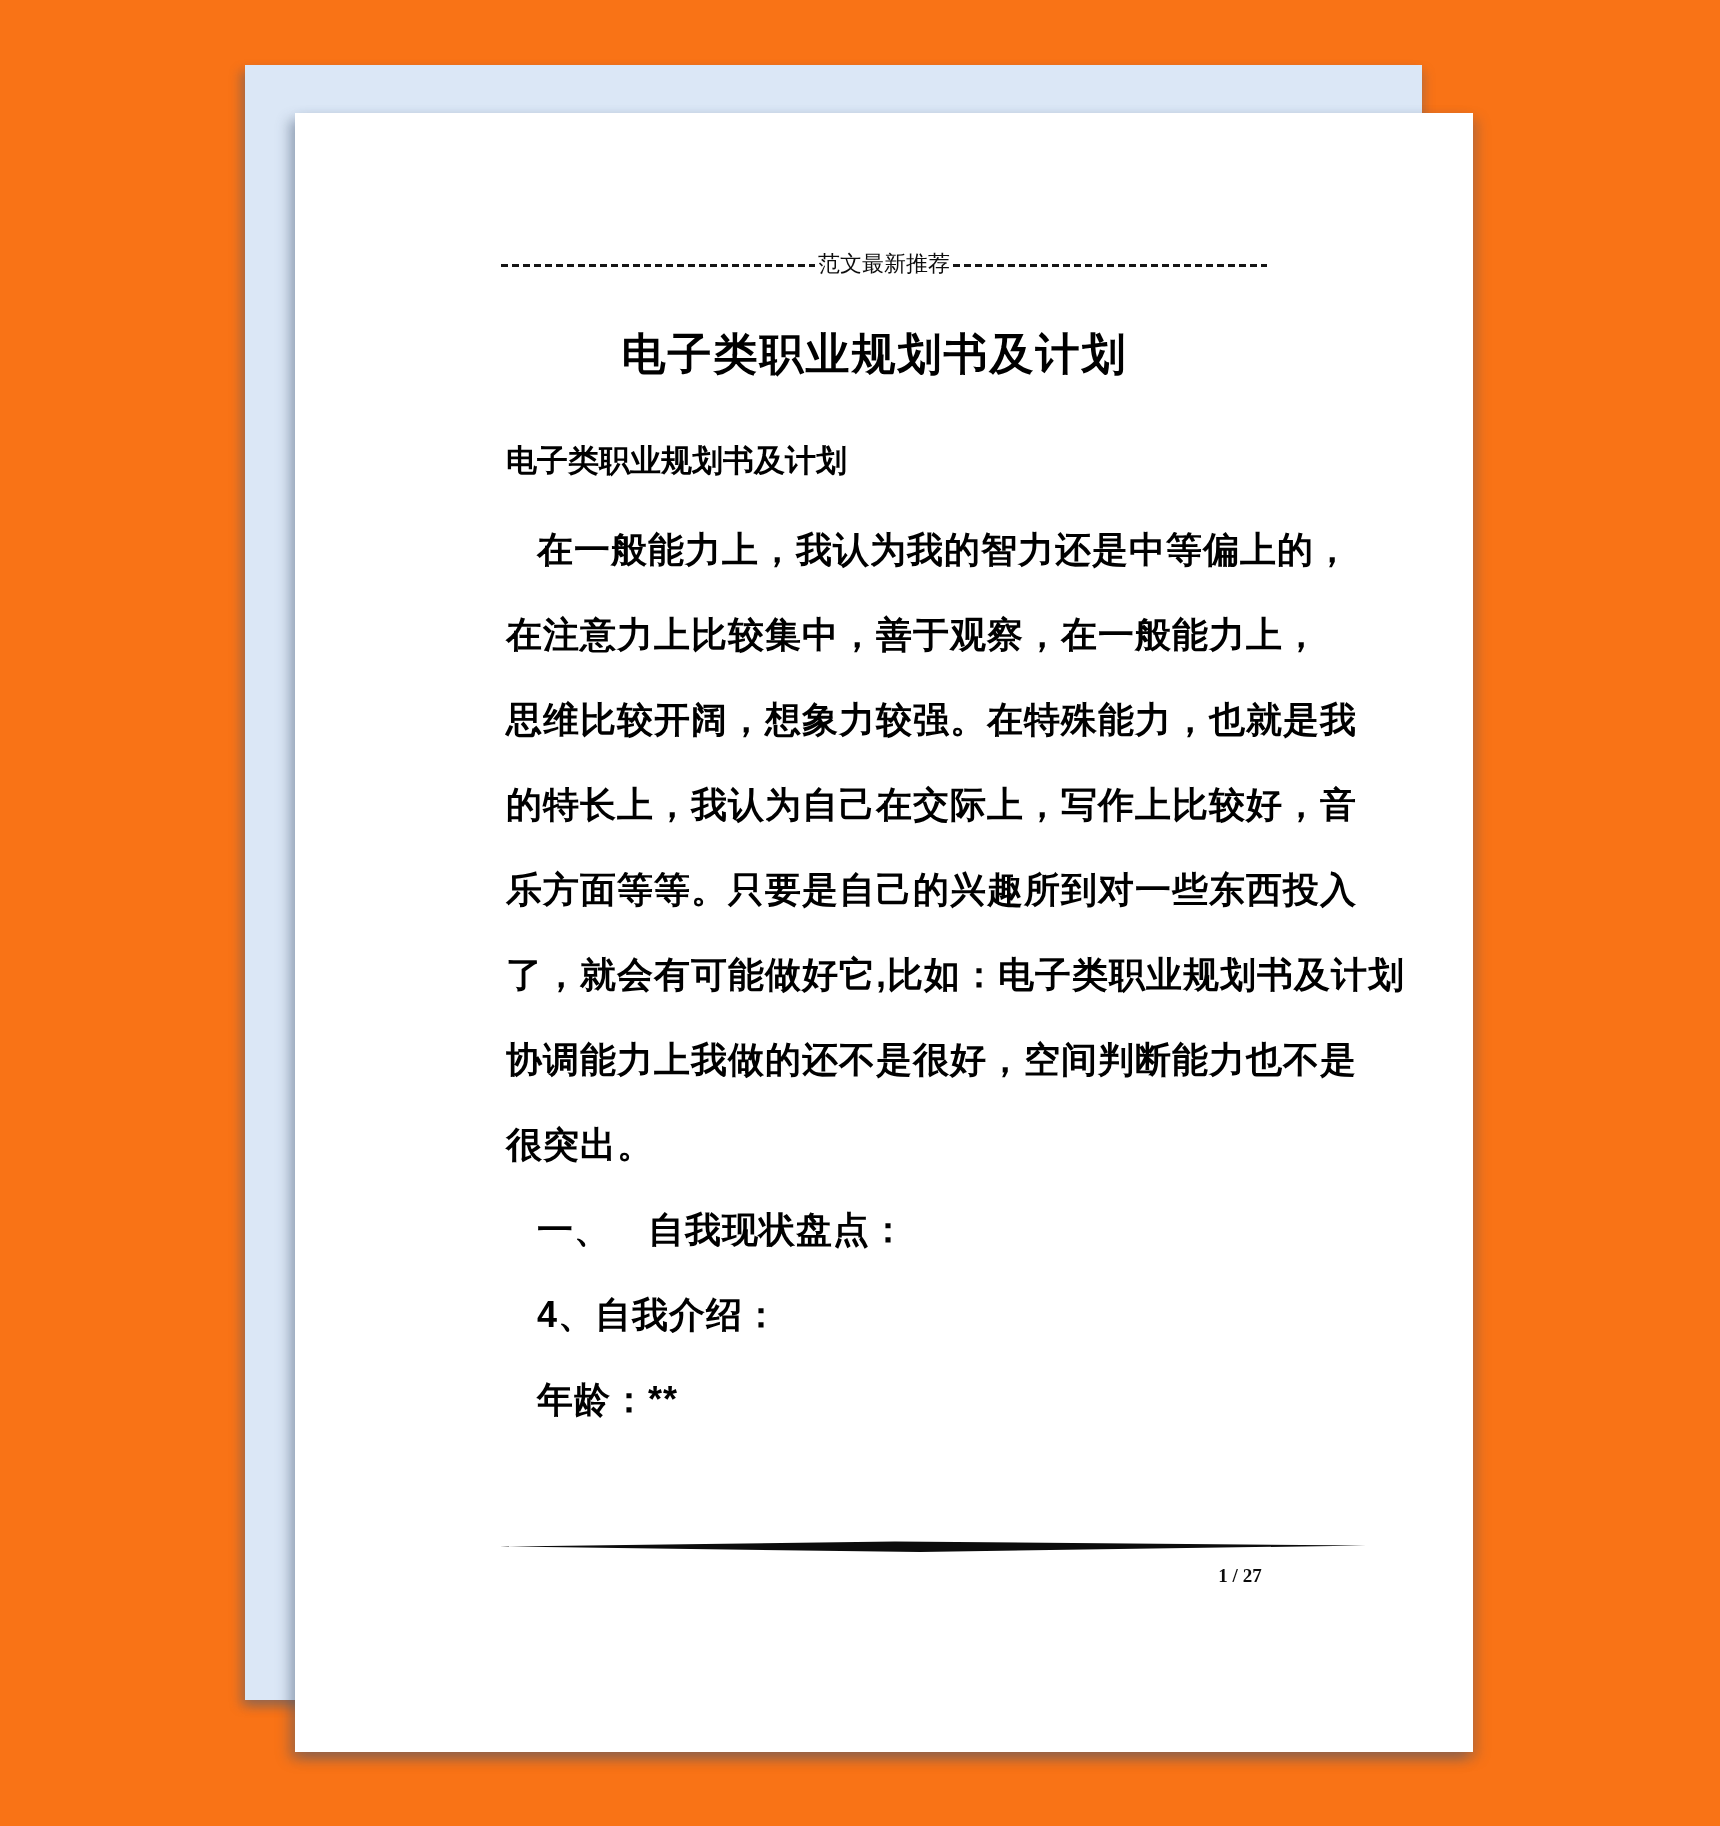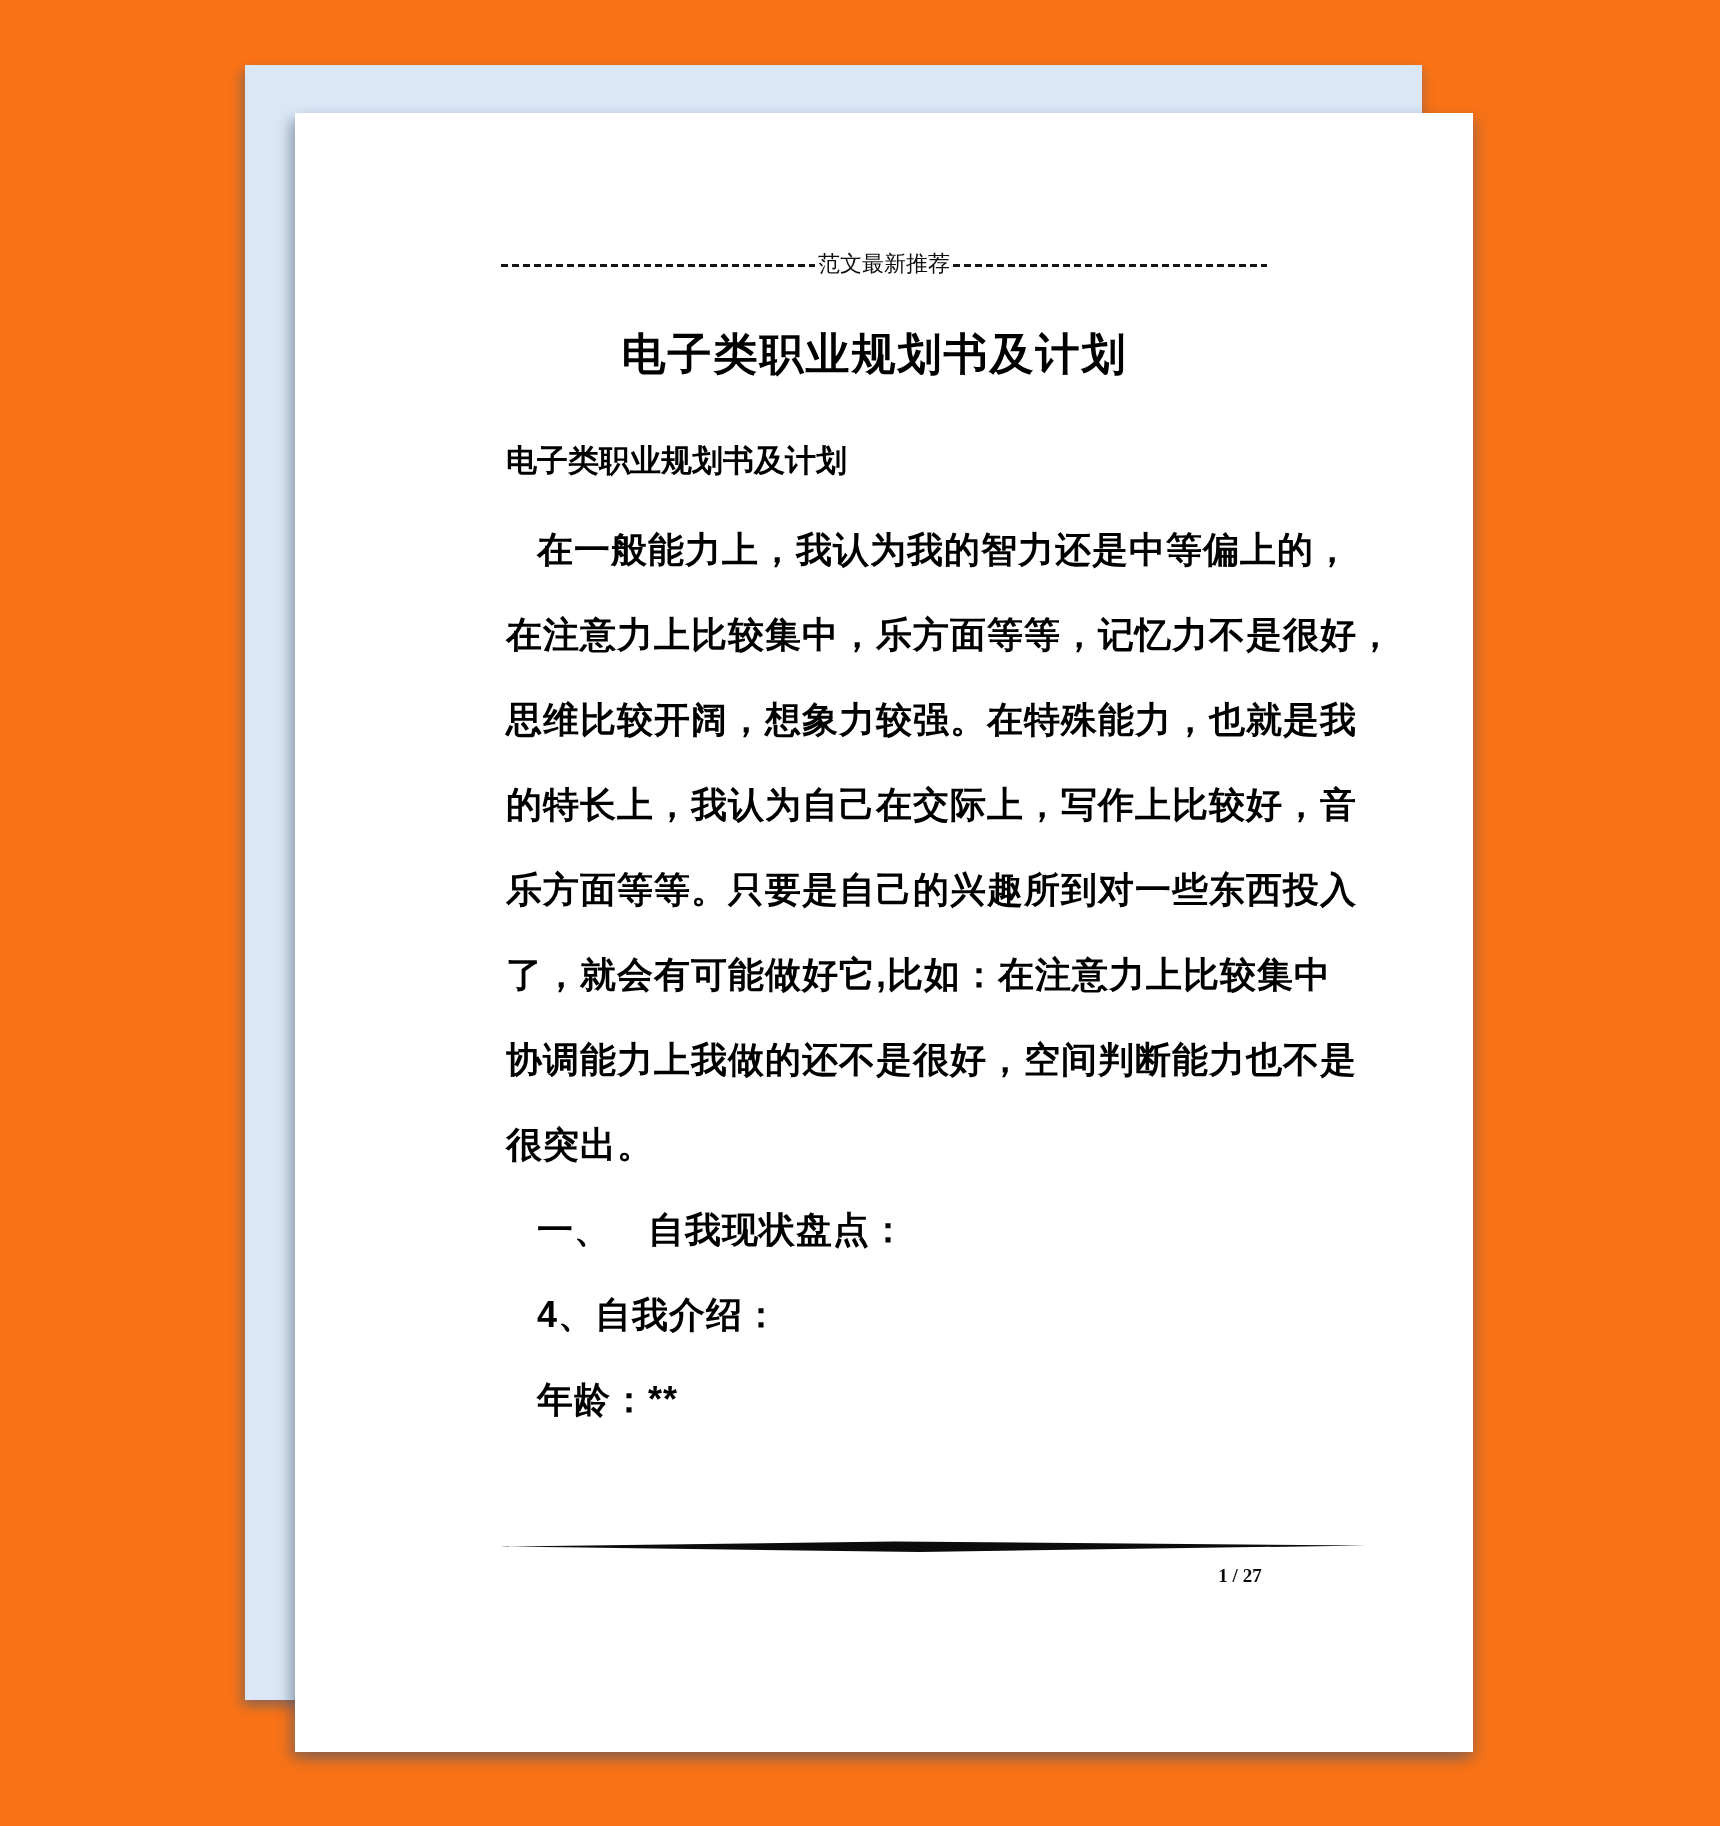--- a/index.html
+++ b/index.html
@@ -139,25 +139,25 @@
       <span class="header-text">范文最新推荐</span>
       <span class="dash"></span>
     </div>
 
     <h1 class="doc-title">电子类职业规划书及计划</h1>
 
     <h2 class="doc-subheading">电子类职业规划书及计划</h2>
 
     <div class="doc-body">
         <div class="body-line indent">在一般能力上，我认为我的智力还是中等偏上的，</div>
-        <div class="body-line">在注意力上比较集中，乐方面等等，记忆力不是很好，</div>
+        <div class="body-line">在注意力上比较集中，善于观察，在一般能力上，</div>
         <div class="body-line">思维比较开阔，想象力较强。在特殊能力，也就是我</div>
         <div class="body-line">的特长上，我认为自己在交际上，写作上比较好，音</div>
         <div class="body-line">乐方面等等。只要是自己的兴趣所到对一些东西投入</div>
-        <div class="body-line">了，就会有可能做好它,比如：在注意力上比较集中</div>
+        <div class="body-line">了，就会有可能做好它,比如：电子类职业规划书及计划</div>
         <div class="body-line">协调能力上我做的还不是很好，空间判断能力也不是</div>
         <div class="body-line">很突出。</div>
         <div class="body-line indent">一、　自我现状盘点：</div>
         <div class="body-line indent">4、自我介绍：</div>
         <div class="body-line indent">年龄：**</div>
       </div>
 
     <svg class="footer-line" viewBox="0 0 866 12" preserveAspectRatio="none" aria-hidden="true">
       <polygon points="0,5.5 395,0.5 866,4.5 420,11" fill="#0c0c0c"></polygon>
     </svg>

